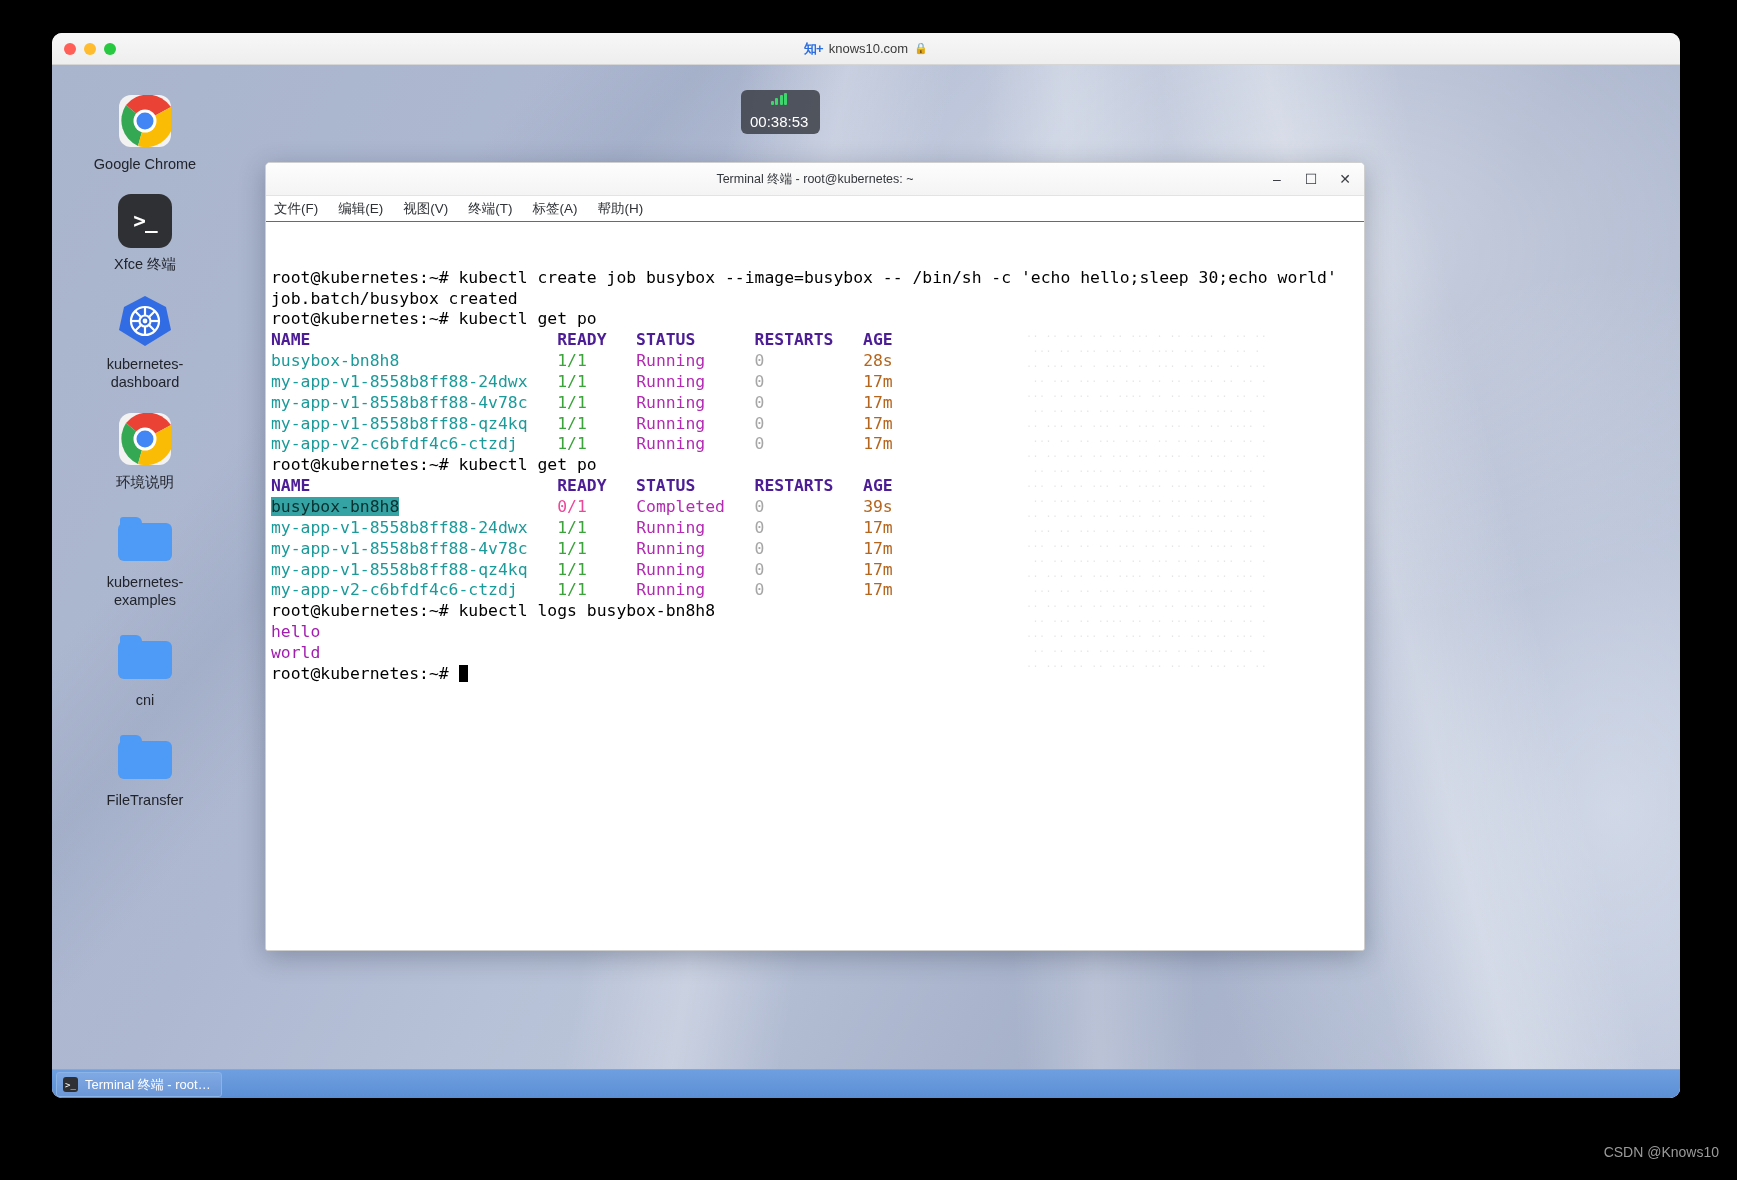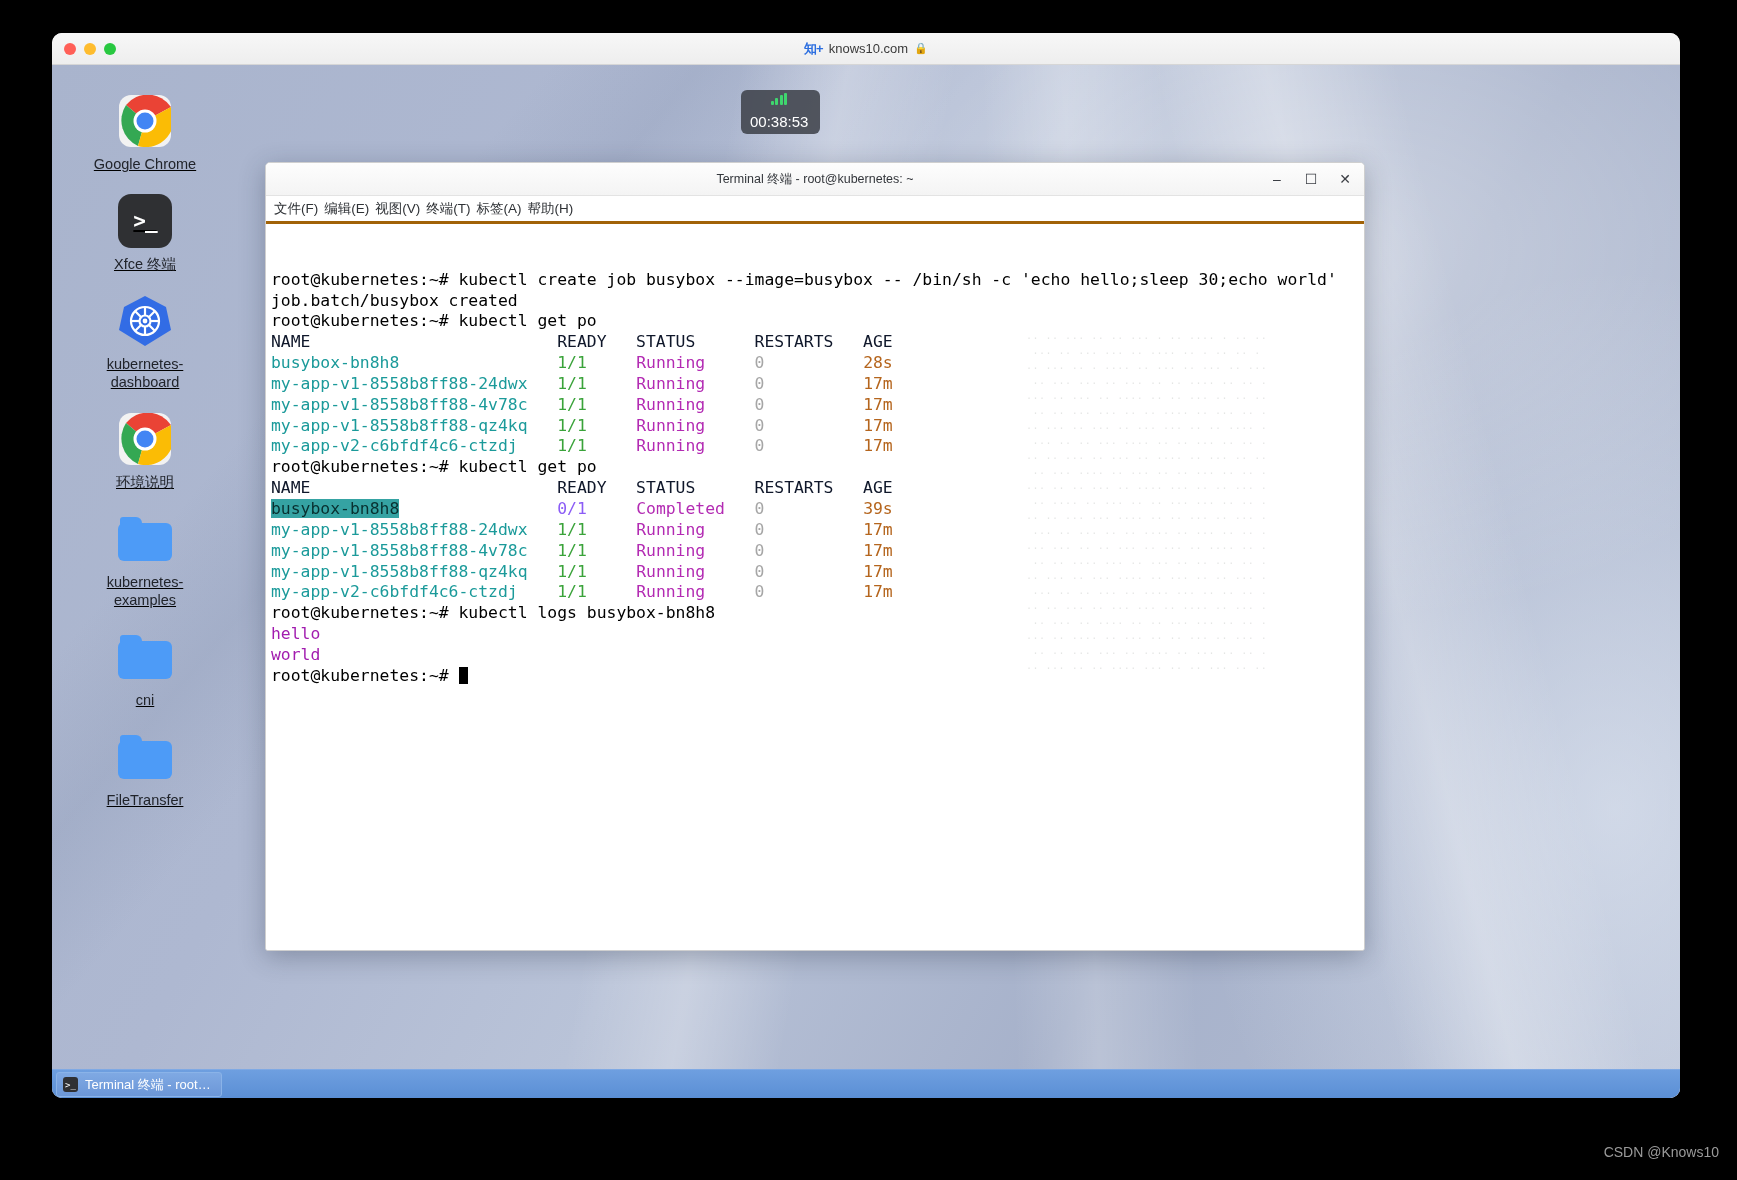--- a/index.html
+++ b/index.html
@@ -119,21 +119,20 @@
   .signal-bars i:nth-child(2) { height: 7px; }
   .signal-bars i:nth-child(3) { height: 10px; }
   .signal-bars i:nth-child(4) { height: 12px; }
 
   
   #desktop-icons {
     position: absolute;
     left: 18px;
     top: 28px;
     width: 150px;
-    text-decoration: underline;
   }
   .desk-icon {
     width: 150px;
     margin-bottom: 20px;
     text-align: center;
     cursor: pointer;
   }
   .desk-icon .glyph {
     width: 56px; height: 56px;
     margin: 0 auto 6px auto;
@@ -258,23 +257,24 @@
     display: flex; align-items: center; justify-content: center;
     font-size: 14px;
     color: #3b3e44;
     cursor: pointer;
   }
 
   #terminal-menubar {
     height: 25px;
     display: flex;
     align-items: center;
+    gap: 14px;
     padding-left: 5px;
     background: #ffffff;
-    border-bottom: 3px solid #a16207;
+    border-bottom: 1px solid #a16207;
     flex: none;
   }
   .menu-item {
     font-size: 13.5px;
     color: #2f3236;
     padding: 2px 3px;
     cursor: pointer;
     white-space: nowrap;
   }
 
@@ -298,24 +298,24 @@
     line-height: 15px;
     white-space: pre;
     opacity: 0.22;
     pointer-events: none;
     letter-spacing: 0.5px;
   }
 
   .t-line { height: 20.85px; }
 
   .c-default   { color: #000000; }
-  .c-header    { color: #0f172a; }
+  .c-header    { color: #4c1d95; font-weight: bold; }
   .c-name      { color: #1b9a9a; }
   .c-ready     { color: #3aa33a; }
-  .c-notready  { color: #8b5cf6; }
+  .c-notready  { color: #ec4899; }
   .c-status    { color: #b32bb3; text-align: center; }
   .c-restart   { color: #a6a6a6; }
   .c-age       { color: #b5651d; }
   .c-green     { color: #a21caf; }
   .c-sel {
     background: #35a3a3;
     color: #083030;
   }
 
   .cursor {

